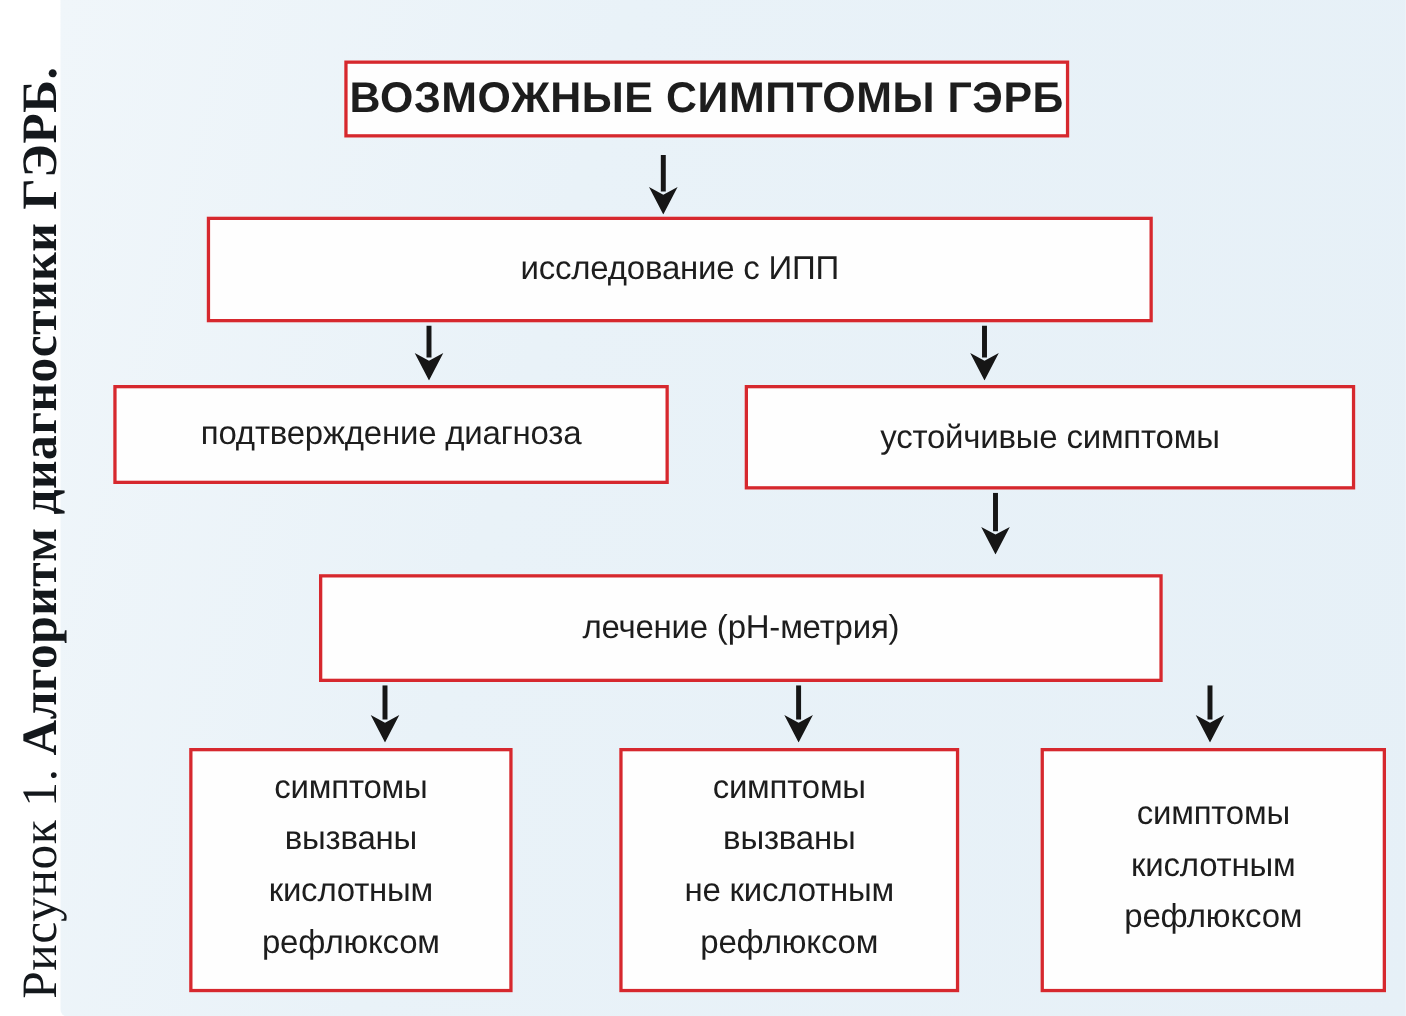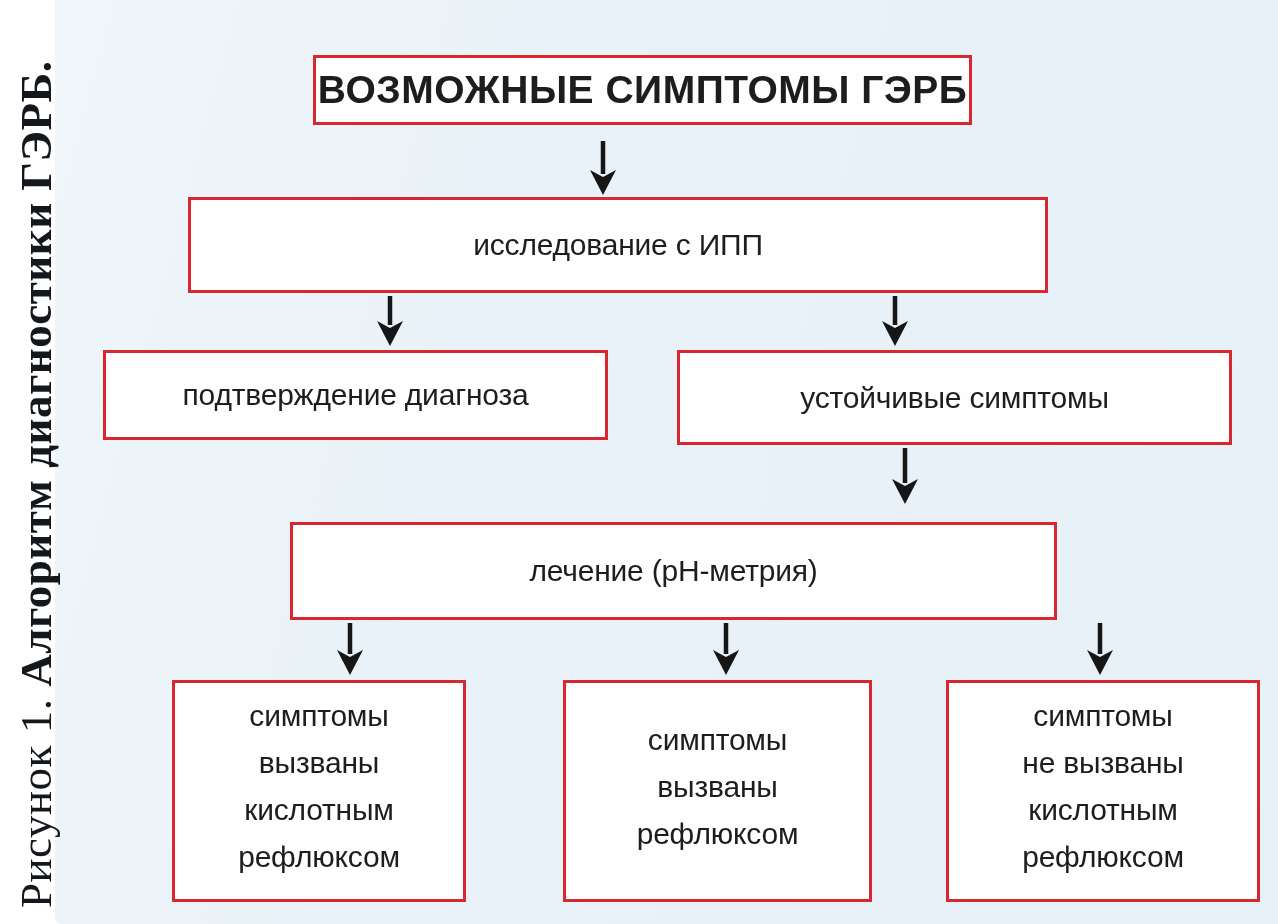--- a/index.html
+++ b/index.html
@@ -109,27 +109,27 @@
       <span>симптомы</span>
       <span>вызваны</span>
       <span>кислотным</span>
       <span>рефлюксом</span>
     </div>
   </div>
   <div class="node outcome" style="left:563px;top:680px;width:309px;height:222px;">
     <div class="outcome-lines">
       <span>симптомы</span>
       <span>вызваны</span>
+      <span>не кислотным</span>
       <span>рефлюксом</span>
     </div>
   </div>
   <div class="node outcome" style="left:946px;top:680px;width:314px;height:222px;">
     <div class="outcome-lines">
       <span>симптомы</span>
-      <span>не вызваны</span>
       <span>кислотным</span>
       <span>рефлюксом</span>
     </div>
   </div>
 
   <svg class="arrow" style="left:588px;top:141px;" width="30" height="54" viewBox="0 0 30 54">
     <line x1="15" y1="0" x2="15" y2="33"></line>
     <polygon points="2,29 15,54 28,29 15,36"></polygon>
   </svg>
   <svg class="arrow" style="left:375px;top:296px;" width="30" height="50" viewBox="0 0 30 50">

